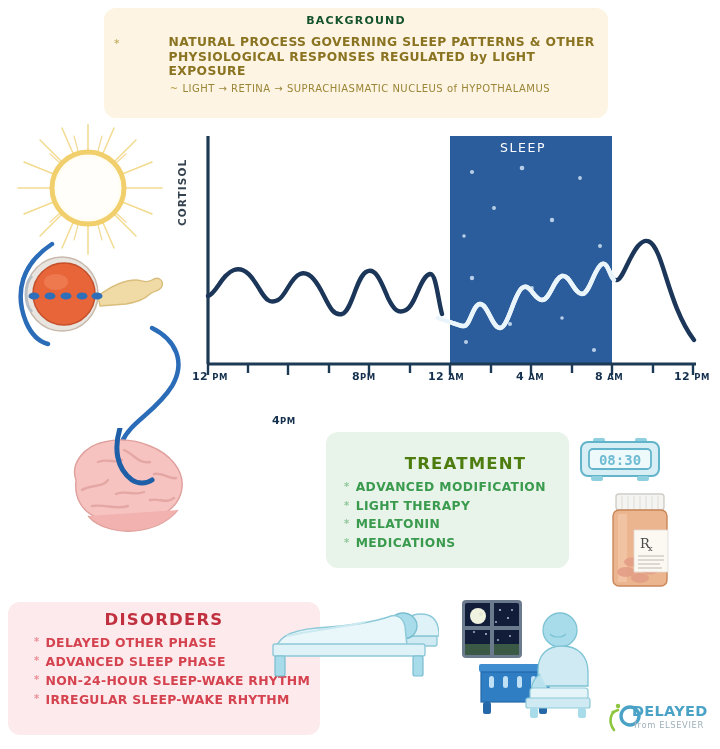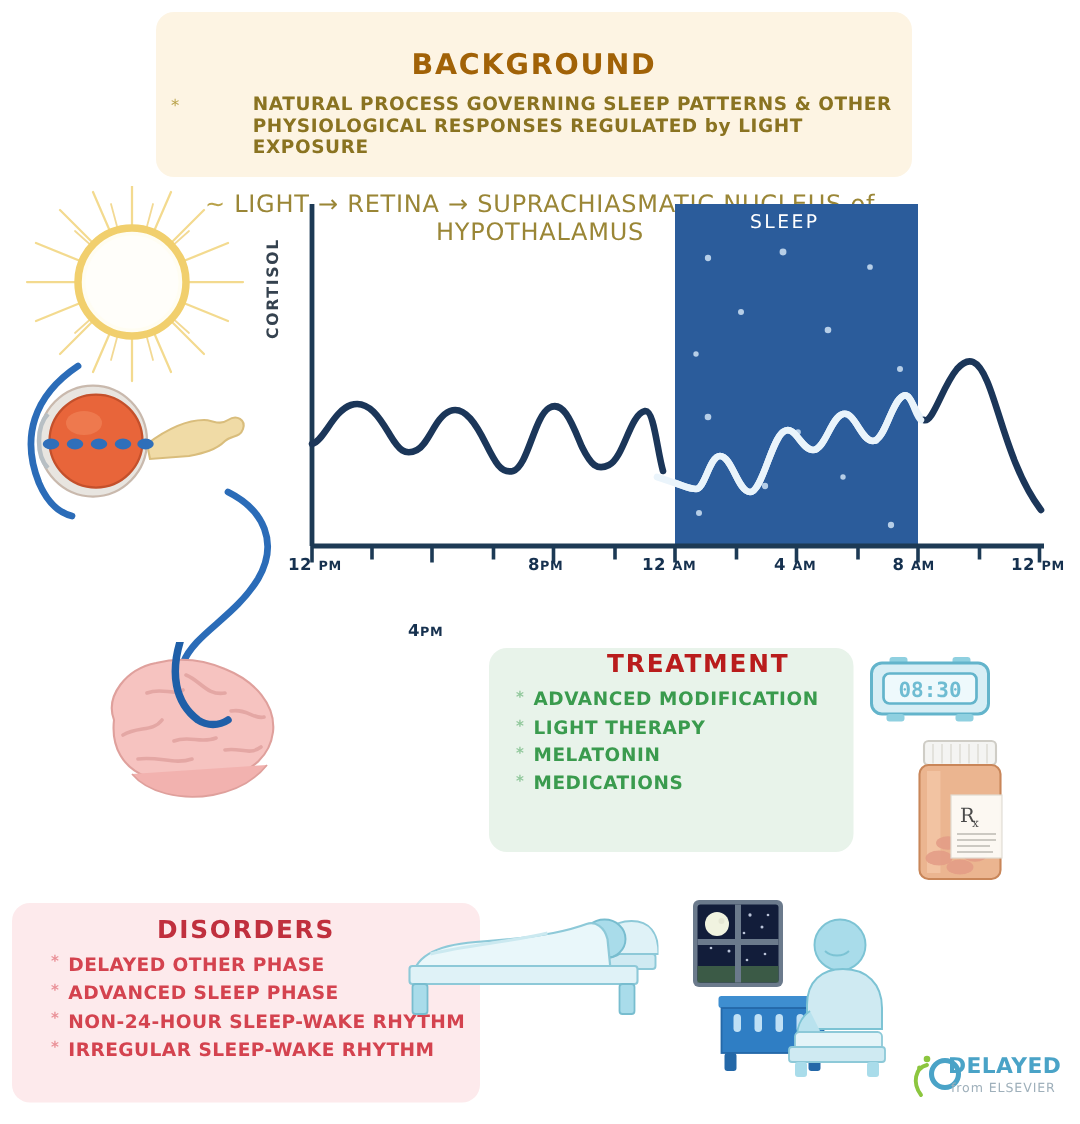--- a/index.html
+++ b/index.html
@@ -24,31 +24,31 @@
   .bullets { list-style:none; margin:0; padding:0; }
   .bullets li { display:flex; align-items:flex-start; }
   .bullets li .star { margin-right:6px; line-height:1; }
 
   
   #bg-card {
     left:104px; top:8px; width:504px; height:110px;
     background:#fdf4e3;
   }
   #bg-card .card-title {
-    color:#a16207; font-size:19px; margin-top:24px;
+    color:#14532d; font-size:11px; margin-top:6px;
   }
   #bg-card .bg-line {
     color:#8a7321; font-size:12.3px; font-weight:bold;
     letter-spacing:0.4px; line-height:14.5px;margin-left:44px;
   }
   #bg-bullet-row { display:flex; padding:0 0 0 10px; margin-top:8px; }
   #bg-bullet-row .star { color:#b9a24a; font-size:11px; margin-right:5px; padding-top:2px;}
   #bg-subline {
-    color:#9a8636; font-size:16px; letter-spacing:0.5px;
-    text-align:center; margin-top:20px; padding-left:8px;
+    color:#9a8636; font-size:10px; letter-spacing:0.5px;
+    text-align:center; margin-top:4px; padding-left:8px;
   }
   #bg-subline .sq { color:#b9a24a; }
 
   
   #chart { position:absolute; left:180px; top:128px; width:520px; height:265px; }
   #chart svg { display:block; }
   #sleep-label {
     position:absolute; left:500px; top:140px;
     color:#ffffff; font-size:12.5px; font-weight:normal; letter-spacing:1.6px;
   }
@@ -61,21 +61,21 @@
     position:absolute; color:#16314f; font-size:11px; font-weight:bold;
     letter-spacing:0.4px; white-space:nowrap;
   }
   .xtick-label .sm { font-size:8.5px; }
 
   
   #tx-card {
     left:326px; top:432px; width:243px; height:136px;
     background:#e8f3ea;
   }
-  #tx-card .card-title { color:#b91c1c; font-size:16.5px; margin-top:1px;padding-left:36px; }
+  #tx-card .card-title { color:#4d7c0f; font-size:16.5px; margin-top:22px;padding-left:36px; }
   #tx-card .bullets { margin-top:7px; padding-left:18px; }
   #tx-card .bullets li {
     color:#3a9b4e; font-size:12.3px; font-weight:bold;
     letter-spacing:0.4px; margin-bottom:4.5px;
   }
   #tx-card .bullets li .star { color:#8fc79a; font-size:10px; padding-top:2px; }
 
   
   #dx-card {
     left:8px; top:602px; width:312px; height:133px;

